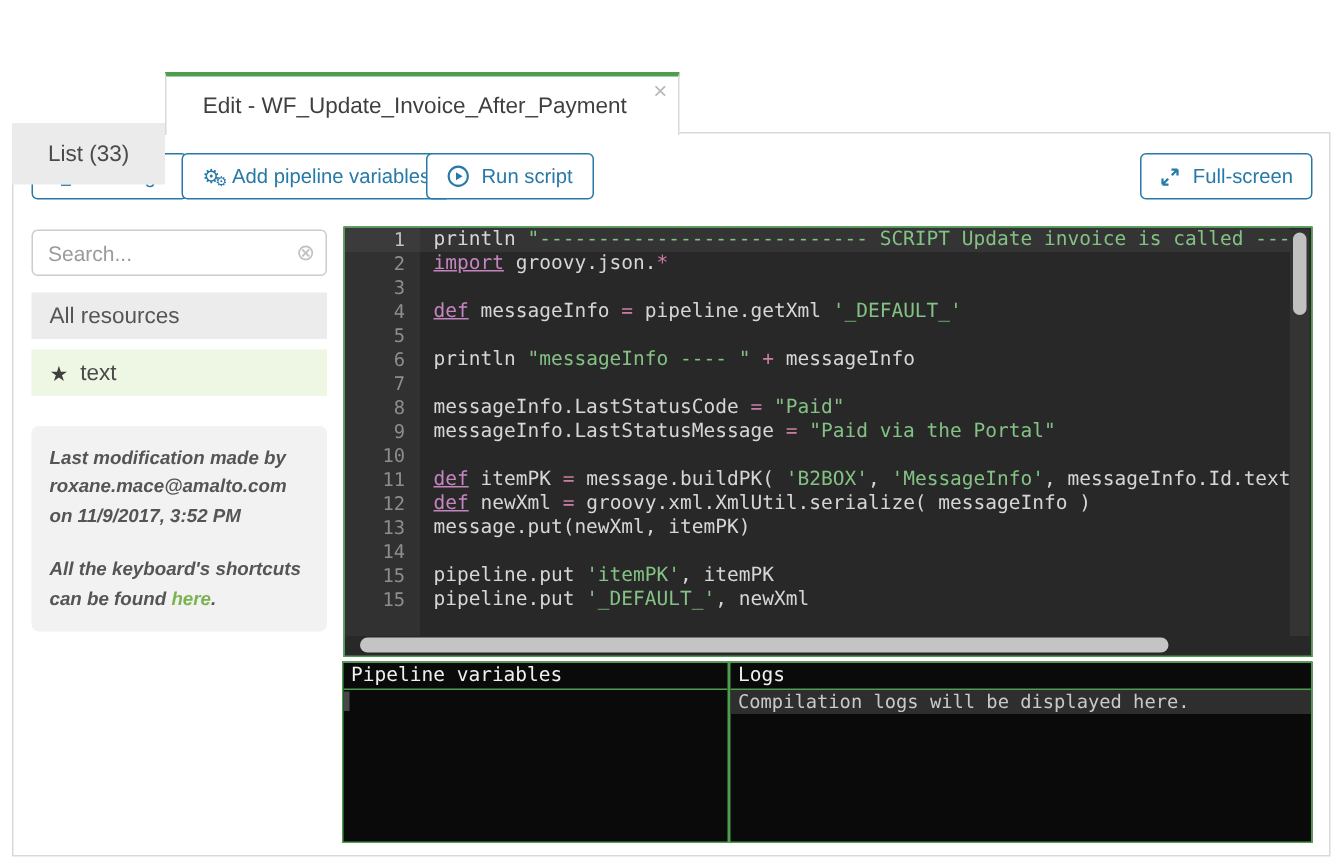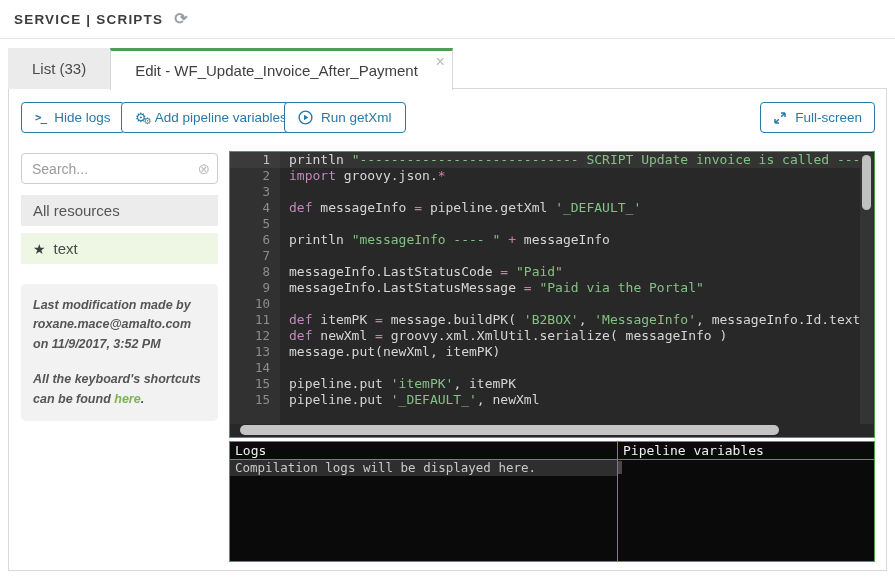--- a/index.html
+++ b/index.html
@@ -14,21 +14,21 @@
     display:flex; align-items:center; padding:0 14px; gap:11px;
   }
   .topbar .title { font-size:13.5px; letter-spacing:1.2px; color:#3d3d3d; font-weight:600; }
   .topbar .refresh { font-size:16px; color:#9aa0a5; cursor:pointer; line-height:1; font-weight:bold; }
   
   .tabs { position:absolute; left:8px; top:48px; height:41px; display:flex; z-index:3; }
   .tab {
     display:flex; align-items:center; padding:0 24px; font-size:15px;
     color:#4a4a4a; cursor:pointer; box-sizing:border-box; height:41px;
   }
-  .tab.inactive { background:#ebebeb; }
+  .tab.inactive { background:#ebebeb;margin-top:34px; }
   .tab.active {
     background:#fff; color:#3f3f3f; position:relative;
     border-top:3px solid var(--green);
     border-left:1px solid #d9d9d9; border-right:1px solid #d9d9d9;
     height:42px; padding-right:34px;
   }
   .tab .close { position:absolute; top:2px; right:7px; font-size:16px; color:#b8b8b8; cursor:pointer; }
   
   .panel {
     position:absolute; left:8px; top:88px; width:879px; height:483px;
@@ -90,21 +90,21 @@
     font-family:"DejaVu Sans Mono", monospace; font-size:13px; white-space:pre;
   }
   .code-line.active { background:#343434; }
   .code-line .ln {
     flex:0 0 40px; text-align:right; padding-right:10px; color:#8d8d8d;
     background:var(--gutter-bg); font-size:12.5px;
   }
   .code-line.active .ln { background:#3b3b3b; color:#c0c0c0; }
   .code-line .code { padding-left:9px; color:var(--code-plain); }
   .tk-plain { color:var(--code-plain); }
-  .tk-kw    { color:var(--code-kw); }
+  .tk-kw    { color:var(--code-kw);text-decoration:underline; }
   .tk-str   { color:var(--code-str); }
   .tk-op    { color:var(--code-op); }
   .vscroll { position:absolute; top:1px; right:1px; width:13px; bottom:13px; background:#343434; }
   .vthumb  { position:absolute; top:2px; left:2px; width:9px; height:55px; background:#c1c1c1; border-radius:5px; }
   .hscroll { position:absolute; left:1px; right:1px; bottom:1px; height:12px; background:var(--editor-bg); }
   .hthumb  { position:absolute; left:9px; top:1px; height:10px; width:84%; background:#c4c4c4; border-radius:5px; }
   
   .logs-row { position:absolute; left:220px; top:352px; width:646px; height:121px; display:flex; }
   .console {
     box-sizing:border-box; background:var(--console-bg); border:1px solid var(--green);
@@ -121,24 +121,20 @@
     background:var(--console-row-bg); color:#c9c9c9; white-space:pre;
   }
   .console-row.empty { background:transparent; padding:0; display:flex; }
   .console-row.empty .cursor { width:4px; height:13px; margin-top:1px; background:#474747; }
 </style>
 </head>
 <body>
 
 <div class="screen">
 
-  <header class="topbar">
-    <span class="title">SERVICE | SCRIPTS</span>
-    <span class="refresh">⟳</span>
-  </header>
 
   <nav class="tabs">
     <div class="tab inactive">List (33)</div>
     <div class="tab active">
       <span>Edit - WF_Update_Invoice_After_Payment</span>
       <span class="close">×</span>
     </div>
   </nav>
 
   <main class="panel">
@@ -153,21 +149,21 @@
       <span>Add pipeline variables</span>
     </button>
 
     <button class="btn" id="btn-run">
       <span>
         <svg width="15" height="15" viewBox="0 0 15 15">
           <circle cx="7.5" cy="7.5" r="6.4" fill="none" stroke="#2779a7" stroke-width="1.4"></circle>
           <polygon points="6,4.8 10.4,7.5 6,10.2" fill="#2779a7"></polygon>
         </svg>
       </span>
-      <span>Run getXml</span>
+      <span>Run script</span>
     </button>
 
     <button class="btn" id="btn-full">
       <span>
         <svg width="14" height="14" viewBox="0 0 14 14">
           <path d="M8.2 5.8 L12 2 M12 2 h-4 M12 2 v4" fill="none" stroke="#2779a7" stroke-width="1.5"></path>
           <path d="M5.8 8.2 L2 12 M2 12 h4 M2 12 v-4" fill="none" stroke="#2779a7" stroke-width="1.5"></path>
         </svg>
       </span>
       <span>Full-screen</span>
@@ -211,26 +207,26 @@
         </div>
       <div class="vscroll">
         <div class="vthumb"></div>
       </div>
       <div class="hscroll">
         <div class="hthumb"></div>
       </div>
     </section>
 
     <section class="logs-row">
-      <div class="console left">
-        <div class="console-header">Logs</div>
-        <div class="console-row">Compilation logs will be displayed here.</div>
-      </div>
       <div class="console right">
         <div class="console-header">Pipeline variables</div>
         <div class="console-row empty">
           <span class="cursor"></span>
         </div>
       </div>
+      <div class="console left">
+        <div class="console-header">Logs</div>
+        <div class="console-row">Compilation logs will be displayed here.</div>
+      </div>
     </section>
 
   </main>
 </div>
 
 </body></html>

